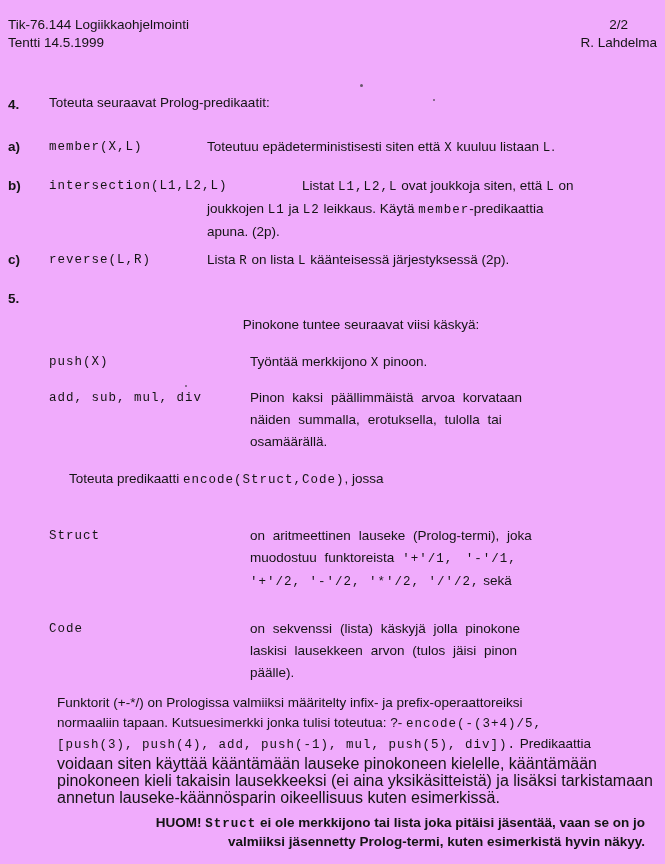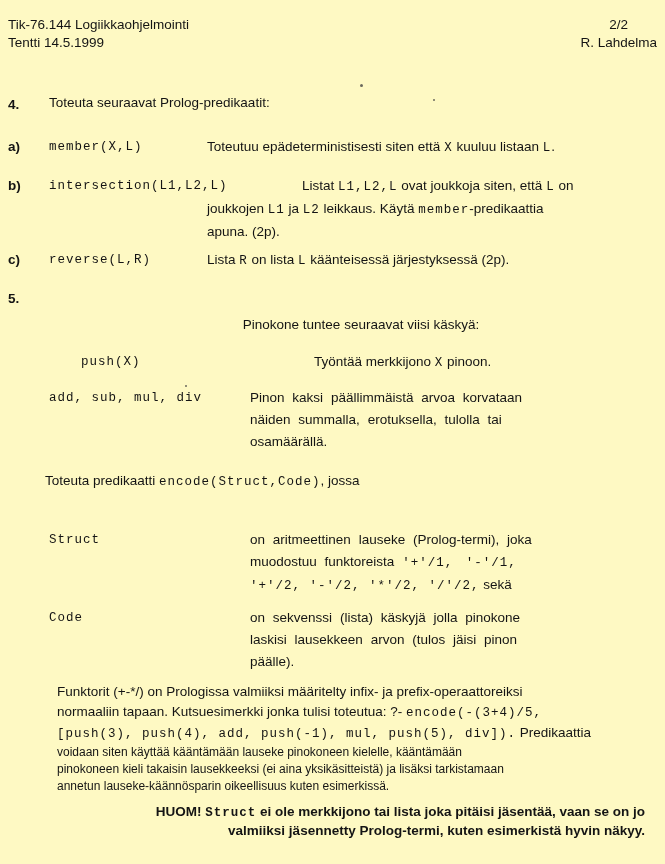--- a/index.html
+++ b/index.html
@@ -1,18 +1,18 @@
 <!DOCTYPE html>
 <html><head>
 <meta charset="utf-8">
 <style>
   html,body { margin:0; padding:0; background:#e8e8e8; }
   .page {
     position:relative; width:665px; height:864px; margin:0 auto;
-    background:#fef9c3; color:#141414; overflow:hidden;
+    background:#f0abfc; color:#141414; overflow:hidden;
     font-family:"Liberation Sans", sans-serif; font-size:13.5px;
   }
   .mono { font-family:"Liberation Mono","DejaVu Sans Mono",monospace; font-size:12.5px; letter-spacing:1px; }
 
   
   .header { display:flex; justify-content:space-between; padding:16px 8px 0 8px; line-height:18px; }
   .h-right { text-align:center; }
 
   
   .row { display:flex; align-items:flex-start; }
@@ -29,31 +29,31 @@
   
   .intro-row { margin-top:42px; }
   .intro-text { line-height:18px;text-align:right; }
   .item-a { margin-top:20px; }
   .item-b { margin-top:16px; }
   .item-c { margin-top:6px; }
 
   
   .q5-num { margin-top:16px; }
   .intro5 { margin-left:57px; margin-top:6px; line-height:18px;text-align:center; }
-  .cmd1 { margin-top:17px;gap:32px; }
+  .cmd1 { margin-top:17px; }
   .cmd2 { margin-top:13px; }
-  .encode-line { margin-left:45px; margin-top:15px; line-height:26px; }
+  .encode-line { margin-left:69px; margin-top:15px; line-height:21px; }
   .def1 { margin-top:34px; }
-  .def2 { margin-top:10px; }
+  .def2 { margin-top:25px; }
 
   
   .para { margin-left:57px; width:588px; }
   .para-main { margin-top:9px; }
   .para-main .line { line-height:20px; }
-  .para-small { font-size:12px; }
+  .para-small { font-size:16px; }
   .para-small .line { line-height:17px; }
   .note { margin-left:57px; margin-top:8px; width:588px; font-weight:700; }
   .note .line { line-height:18px;text-align:right; }
   .note .mono { font-weight:700; }
 
   
   .speck { position:absolute; background:#3a3a3a; border-radius:50%; width:3px; height:3px; opacity:.75; }
   .speck-1 { left:360px; top:84px; }
   .speck-2 { left:185px; top:385px; width:2px; height:2px; }
   .speck-3 { left:433px; top:99px; width:2px; height:2px; }

